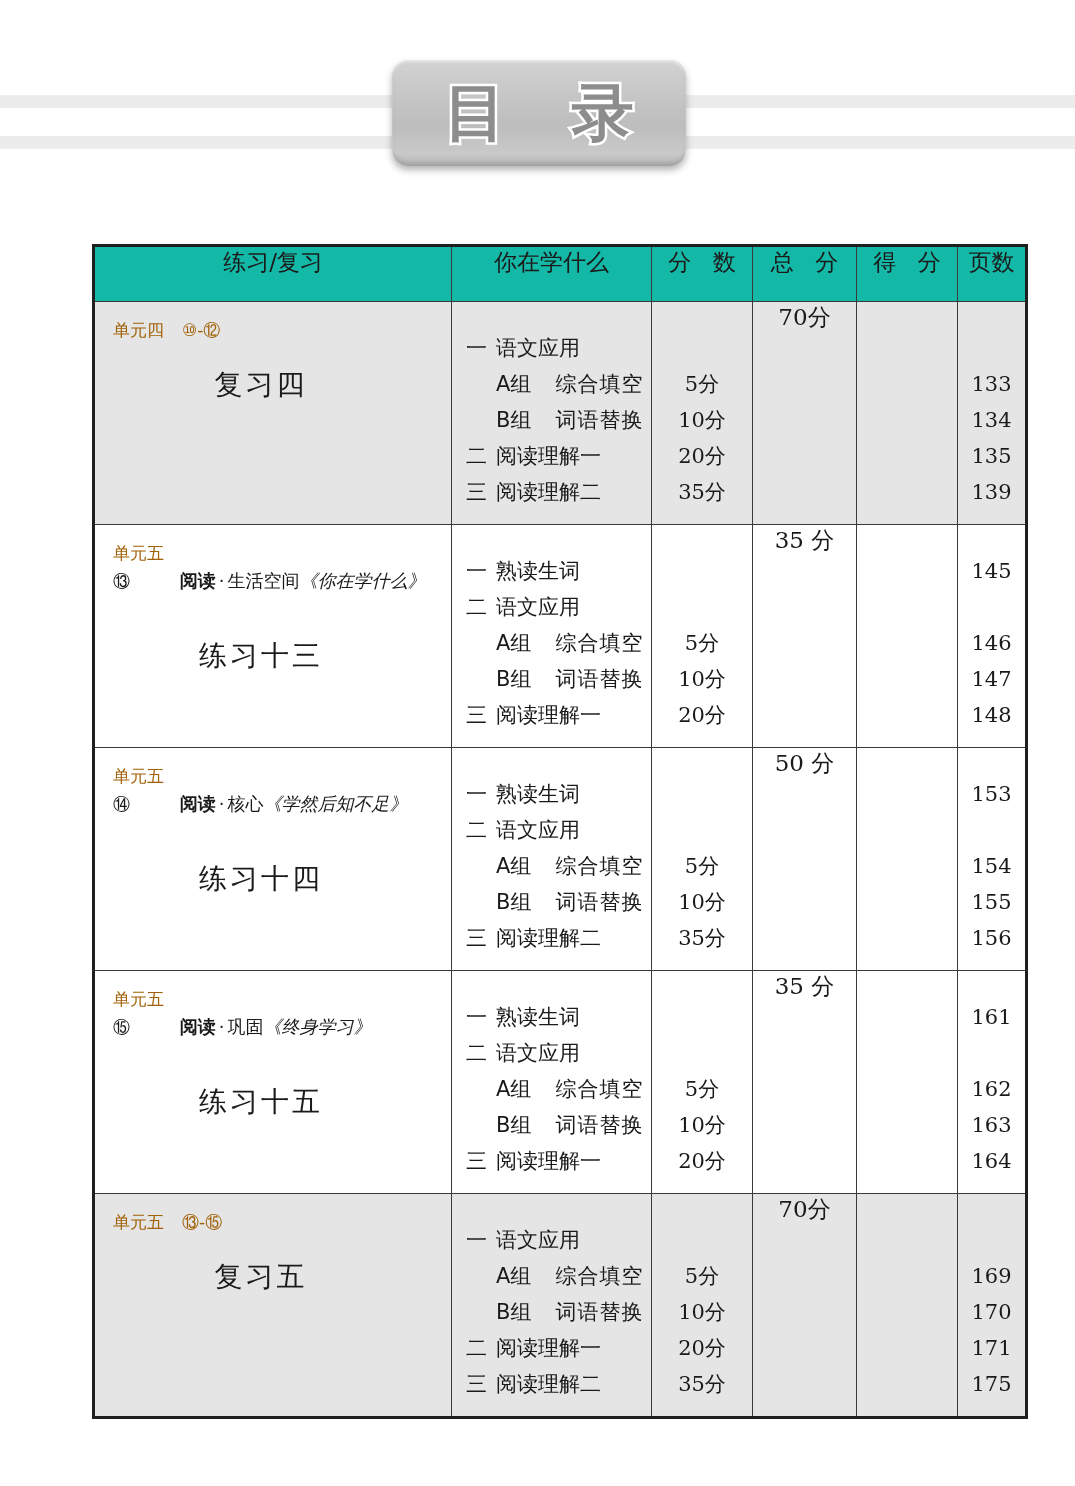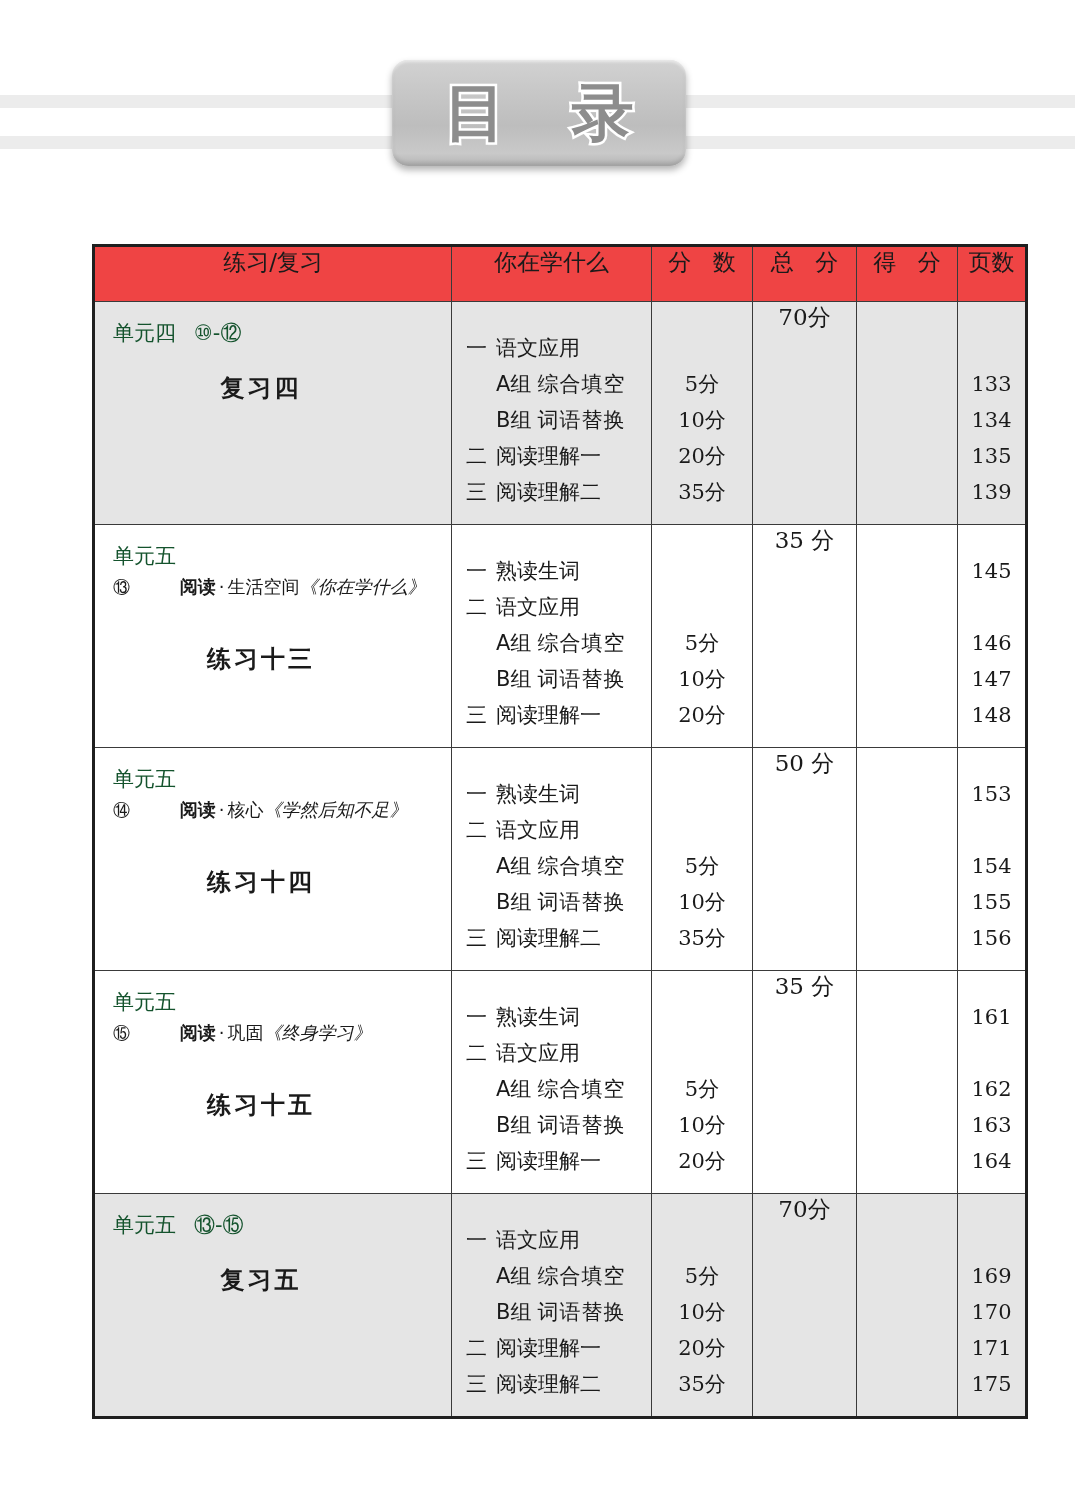--- a/index.html
+++ b/index.html
@@ -76,63 +76,63 @@
 
   
   col.c-practice { width: 358px; }
   col.c-content  { width: 200px; }
   col.c-score    { width: 101px; }
   col.c-total    { width: 104px; }
   col.c-gained   { width: 101px; }
   col.c-page     { width: 69px; }
 
   thead th {
-    background: #ef4444;
+    background: #14b8a6;
     height: 54px;
     font-size: 23px;
     font-weight: normal;
     vertical-align: middle;
     border-bottom: 3px solid #1f1f1f;
   }
   th.sp { letter-spacing: 7px; text-indent: 7px; }
 
   tbody tr.row-gray > td { background: #e5e5e5; }
   tbody tr.row-white > td { background: #ffffff; }
 
   
   .cell-practice {
     padding: 16px 0 14px 18px;
     position: relative;
   }
   .unit-line {
-    font-size: 21px;
+    font-size: 17px;
     line-height: 1.5;
-    color: #14532d;
+    color: #a16207;
     white-space: nowrap;
   }
   .unit-line .unit-spacer { display: inline-block; width: 18px; }
   .subtitle-line {
     font-size: 18px;
     line-height: 1.55;
     white-space: nowrap;
   }
   .subtitle-line .num { font-size: 17px; }
   .subtitle-line .kw { font-weight: bold; padding-left: 44px; }
   .subtitle-line .dot { margin: 0 3px; }
   .subtitle-line .book {
     font-family: "DejaVu Serif", "Liberation Serif", serif;
     font-style: italic;
   }
   .subtitle-line .tag {
     font-family: Liberation Sans, sans-serif;
   }
   .practice-name {
     text-align: center;
-    font-size: 24px;
-    font-weight: bold;
+    font-size: 28px;
+    font-weight: normal;
     letter-spacing: 3px;
     margin-top: 22px;
     padding-right: 42px;
   }
   .practice-name.tight { margin-top: 42px; }
 
   
   .cell-content, .cell-score, .cell-page, .cell-total, .cell-gained {
     height: 100%;
   }
@@ -146,21 +146,21 @@
     white-space: nowrap;
   }
   .cell-content .lines { padding-left: 14px; }
   .cell-content .ln .mk { display: inline-block; width: 30px; }
   .cell-content .ln .indent { display: inline-block; width: 30px; }
   .cell-content .ln .grp {
     font-family: "DejaVu Sans", "Liberation Sans", sans-serif;
   }
   .cell-content .ln .grp-name {
     font-family: "DejaVu Serif", "Liberation Serif", serif;
-    margin-left: 6px;
+    margin-left: 24px;
     letter-spacing: 1px;
   }
   .cell-score .lines, .cell-page .lines {
     text-align: center;
     font-family: "DejaVu Serif", "Liberation Serif", serif;
   }
   .cell-score .ln, .cell-page .ln { font-size: 21px; }
 
   .cell-total {
     text-align: center;

